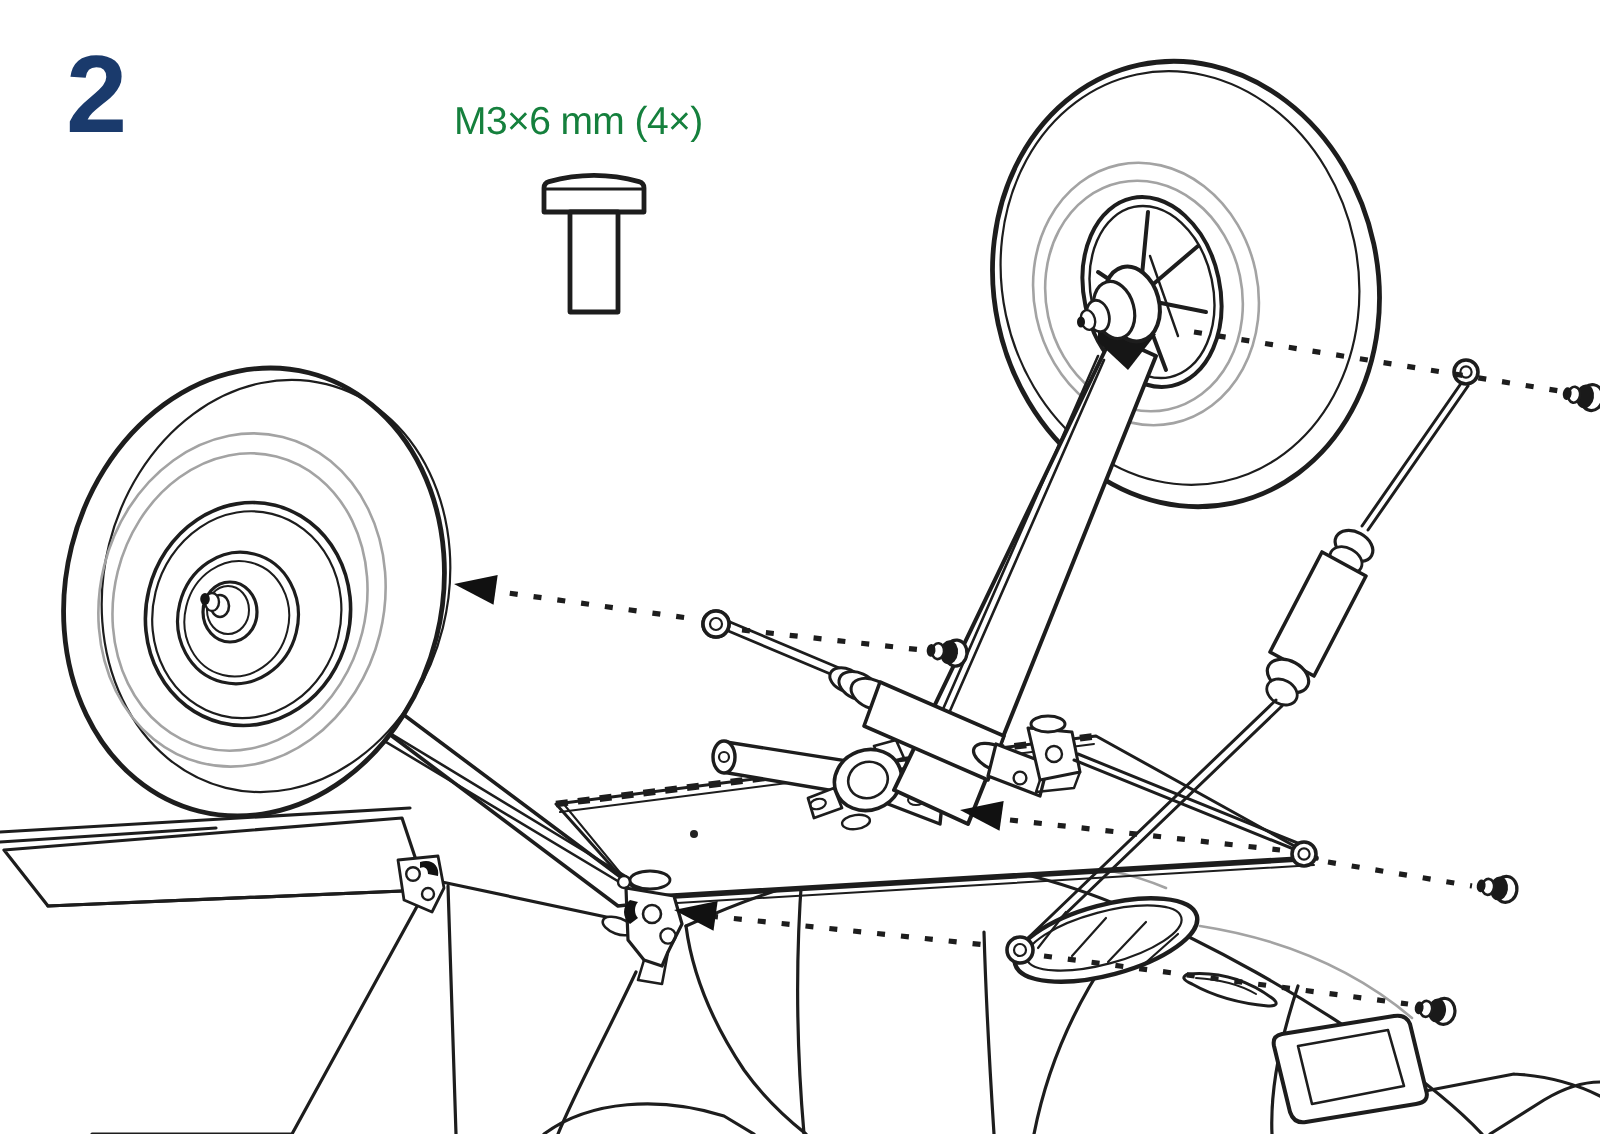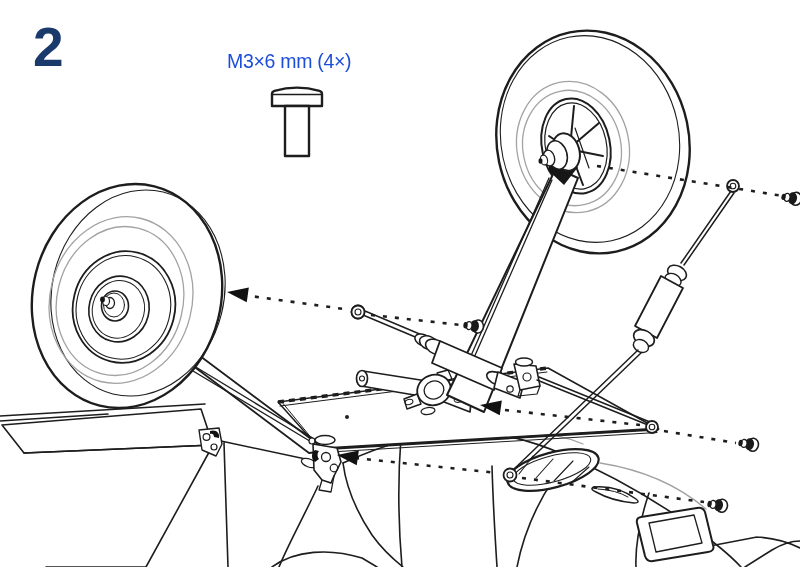--- a/index.html
+++ b/index.html
@@ -1,20 +1,20 @@
 <!DOCTYPE html>
 <html><head>
 <meta charset="utf-8">
 <style>
   html,body{margin:0;padding:0;background:#e8e8e8;}
   .canvas{position:relative;width:800px;height:567px;background:#ffffff;overflow:hidden;
           font-family:"Liberation Sans","DejaVu Sans",sans-serif;}
   .step-number{position:absolute;left:33px;top:20px;font-size:55px;line-height:1;
                font-weight:bold;letter-spacing:-1px;}
-  .callout-label{position:absolute;left:227px;top:50px;font-size:19.5px;color:#1d4ed8;
+  .callout-label{position:absolute;left:227px;top:50px;font-size:19.5px;color:#15803d;
                  letter-spacing:-0.3px;white-space:nowrap;}
   .callout-screw{position:absolute;left:270px;top:83px;}
   .art{position:absolute;left:0;top:0;}
 </style>
 </head>
 <body>
 
 <div class="canvas">
 
   <div class="step-number" style="color:#1a3a6c">2</div>

